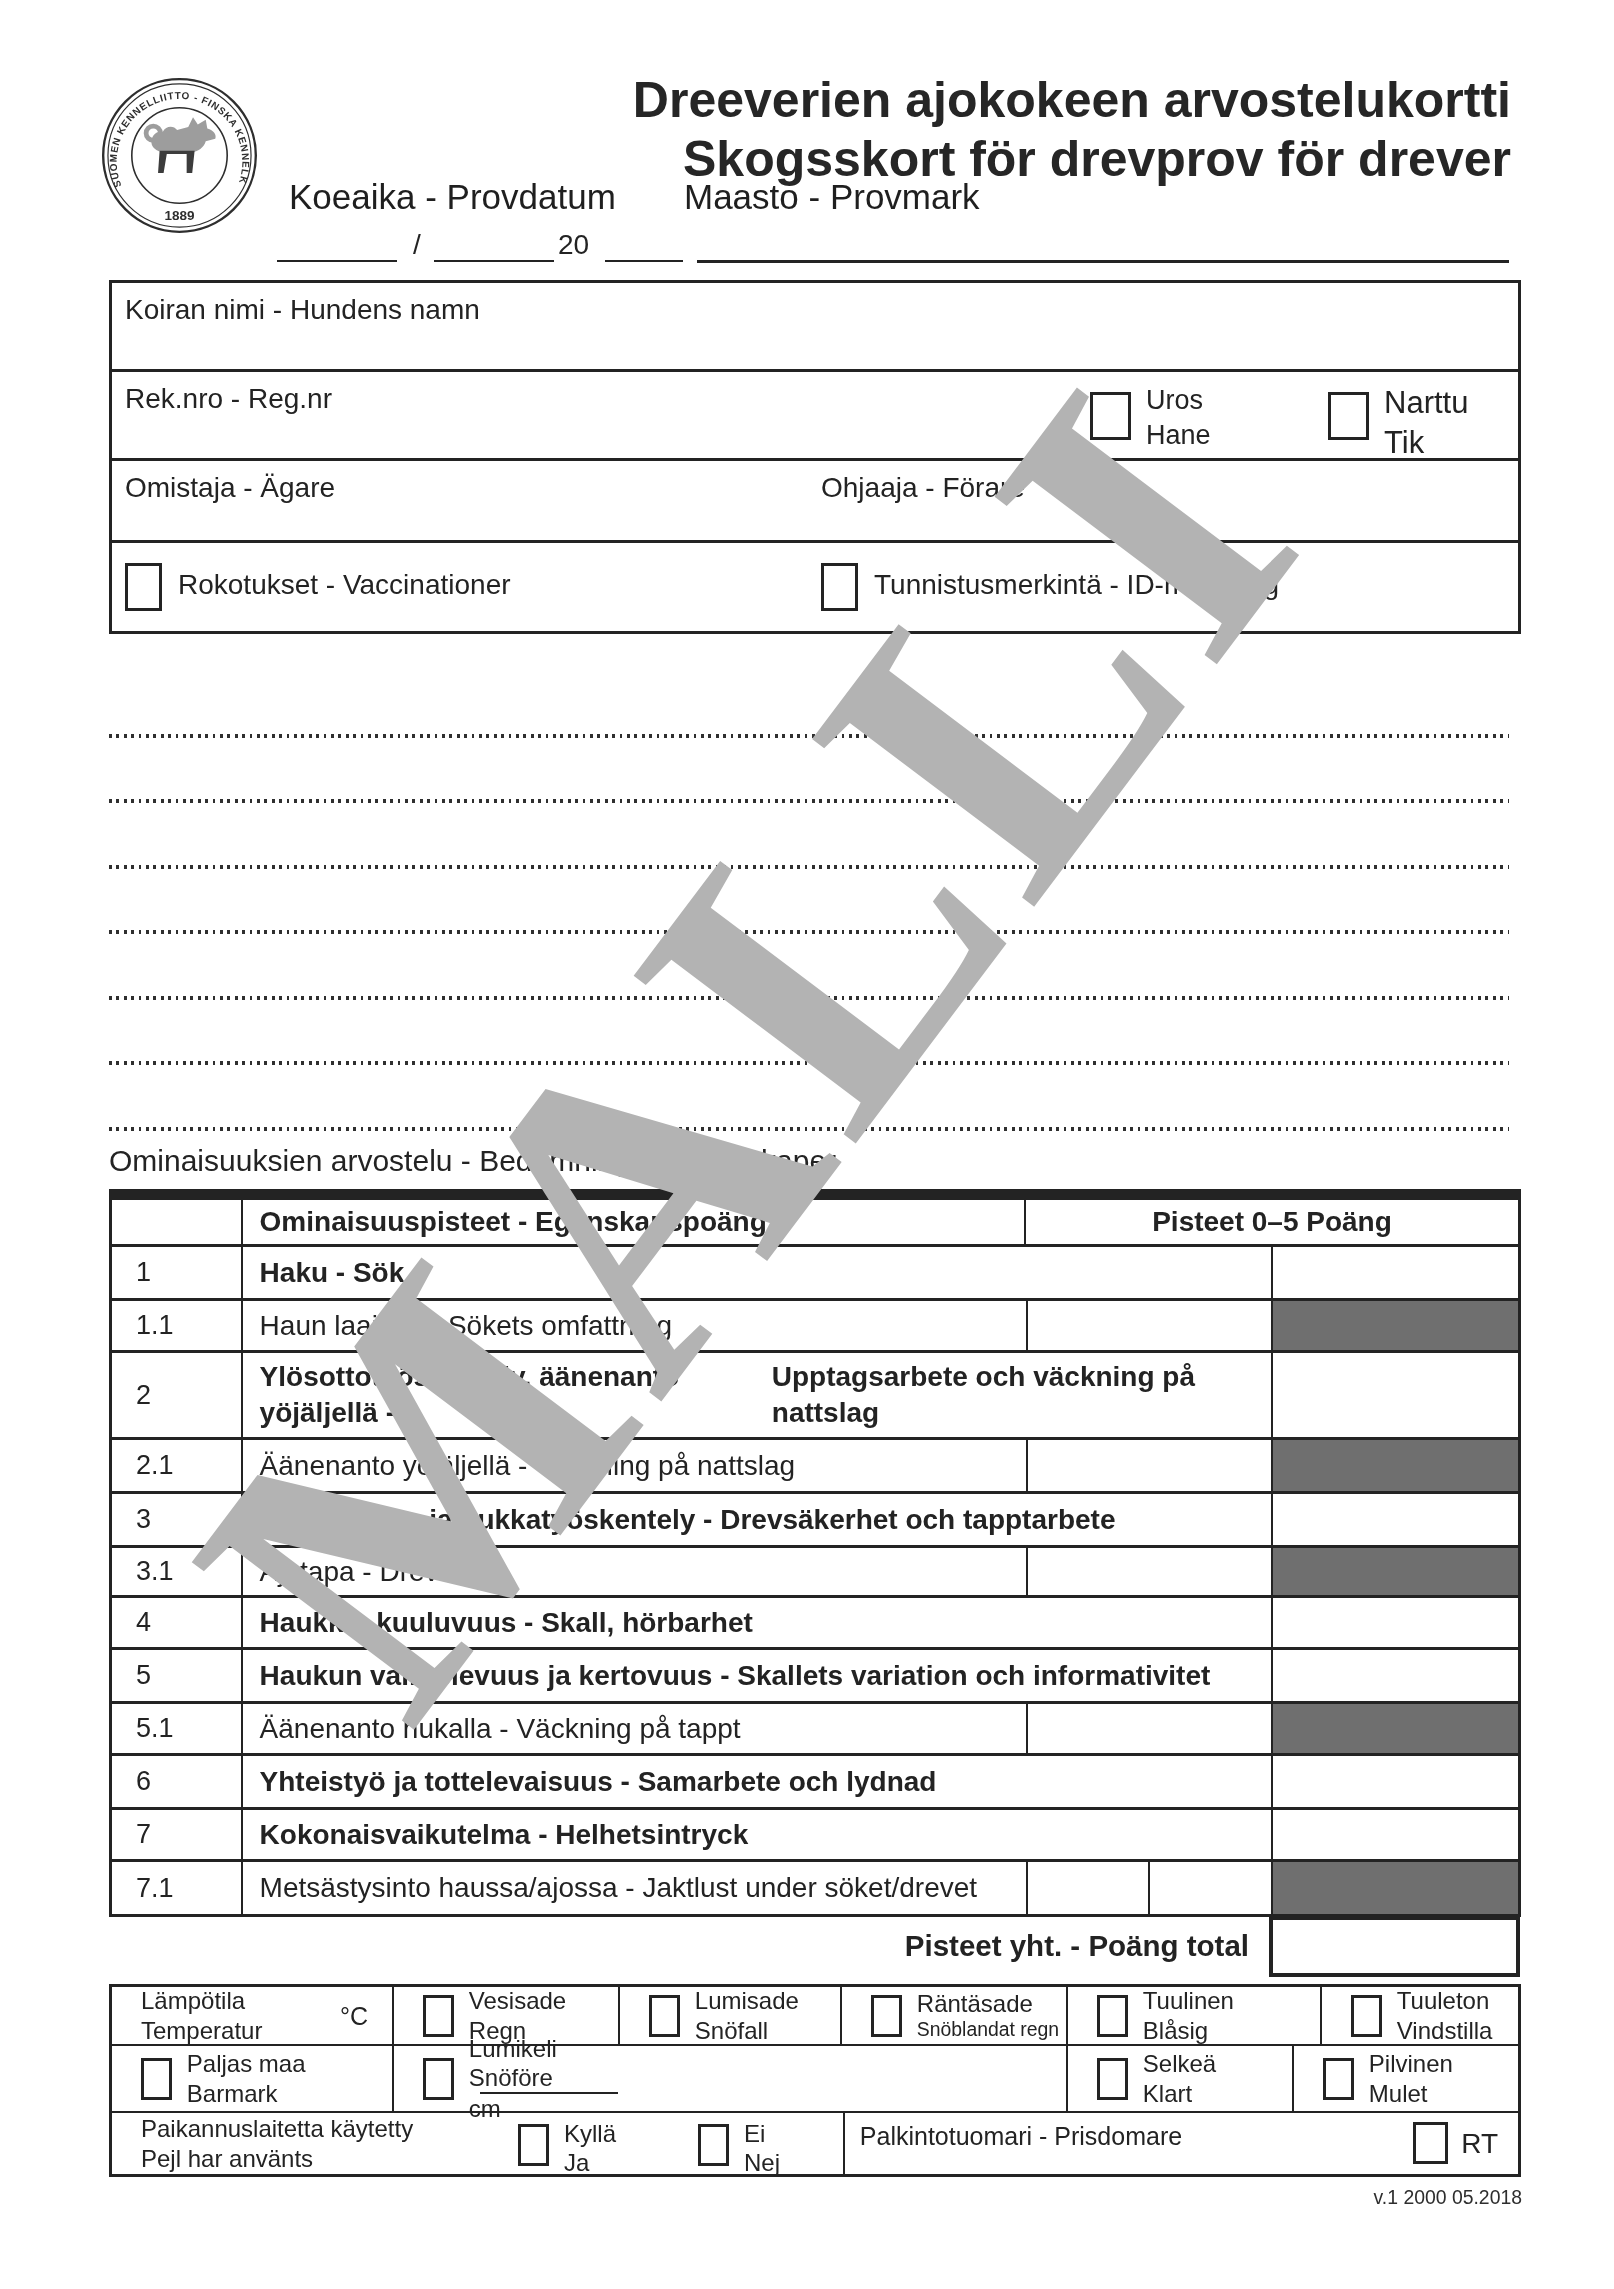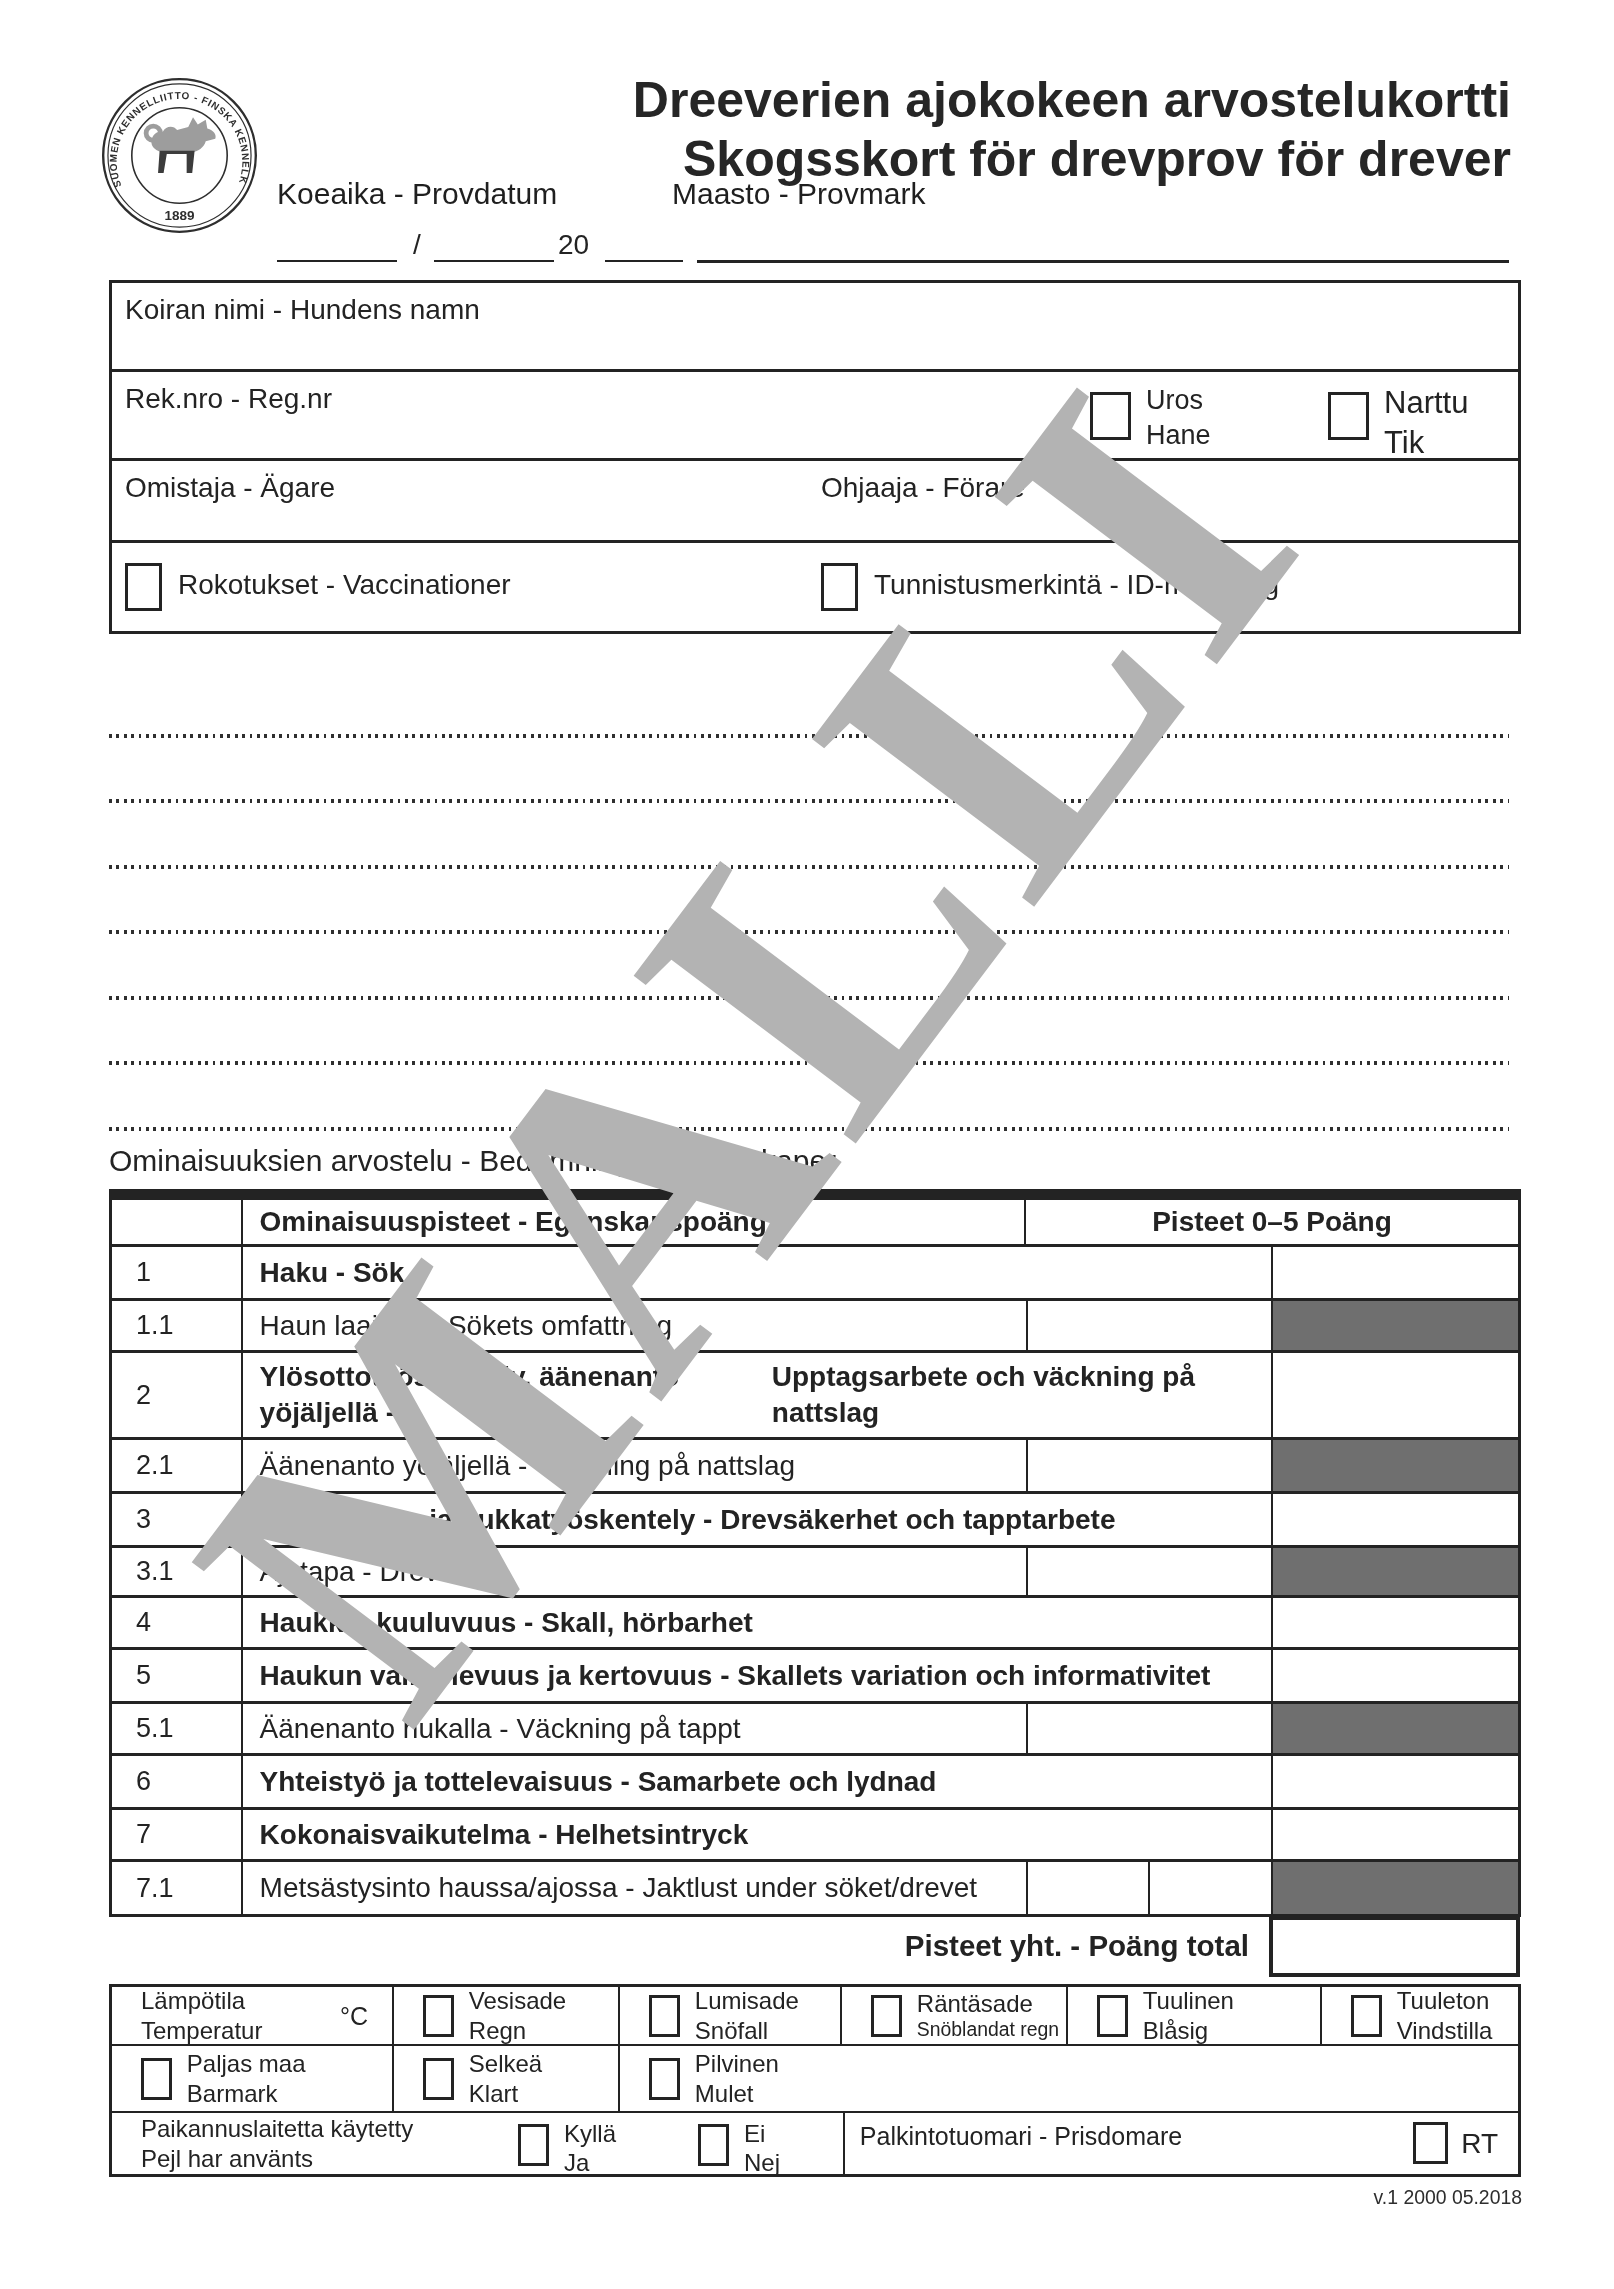--- a/index.html
+++ b/index.html
@@ -6,21 +6,21 @@
   .page {
     position:relative; width:1614px; height:2290px; margin:0 auto;
     background:#ffffff; font-family:"Liberation Sans", sans-serif;
     color:#232323; overflow:hidden;
   }
   .abs { position:absolute; }
 
   
   .title { position:absolute; top:71px; right:103px; text-align:right;
     font-weight:bold; font-size:50px; line-height:1.18; color:#262626; }
-  .toplabel { position:absolute; font-size:30px; color:#1f1f1f; }
+  .toplabel { position:absolute; font-size:35px; color:#1f1f1f;margin-left:12px; }
   .blank { display:inline-block; border-bottom:2.8px solid #232323; }
   .dateline-text { position:absolute; font-size:28px; }
 
   
   .cbx { display:inline-block; border:3.7px solid #232323; background:#fff; box-sizing:border-box; }
 
   
   .box1 { position:absolute; left:109px; top:280px; width:1412px; height:354px;
     border:3.7px solid #232323; box-sizing:border-box; }
   .b1row { position:relative; box-sizing:border-box; border-top:3.7px solid #232323; }
@@ -300,20 +300,31 @@
     </div>
 
     <div class="wrow">
       <div class="wcell h70w" style="width:280px; flex:none;">
         <span class="cbx wcbx"></span>
         <div class="wlabel">
           <span>Paljas maa</span>
           <span>Barmark</span>
         </div>
       </div>
+      <div class="wcell h70w" style="width:674px; flex:none;">
+        <span class="cbx wcbx"></span>
+        <div class="wlabel">
+          <span>Lumikeli</span>
+          <span>
+            <span>Snöföre</span>
+            <span class="blank" style="width:138px; margin:0 11px;"></span>
+            <span>cm</span>
+          </span>
+        </div>
+      </div>
       <div class="wcell h70w" style="width:226px; flex:none;">
         <span class="cbx wcbx"></span>
         <div class="wlabel">
           <span>Selkeä</span>
           <span>Klart</span>
         </div>
       </div>
       <div class="wcell h70w" style="flex:1;">
         <span class="cbx wcbx"></span>
         <div class="wlabel">

